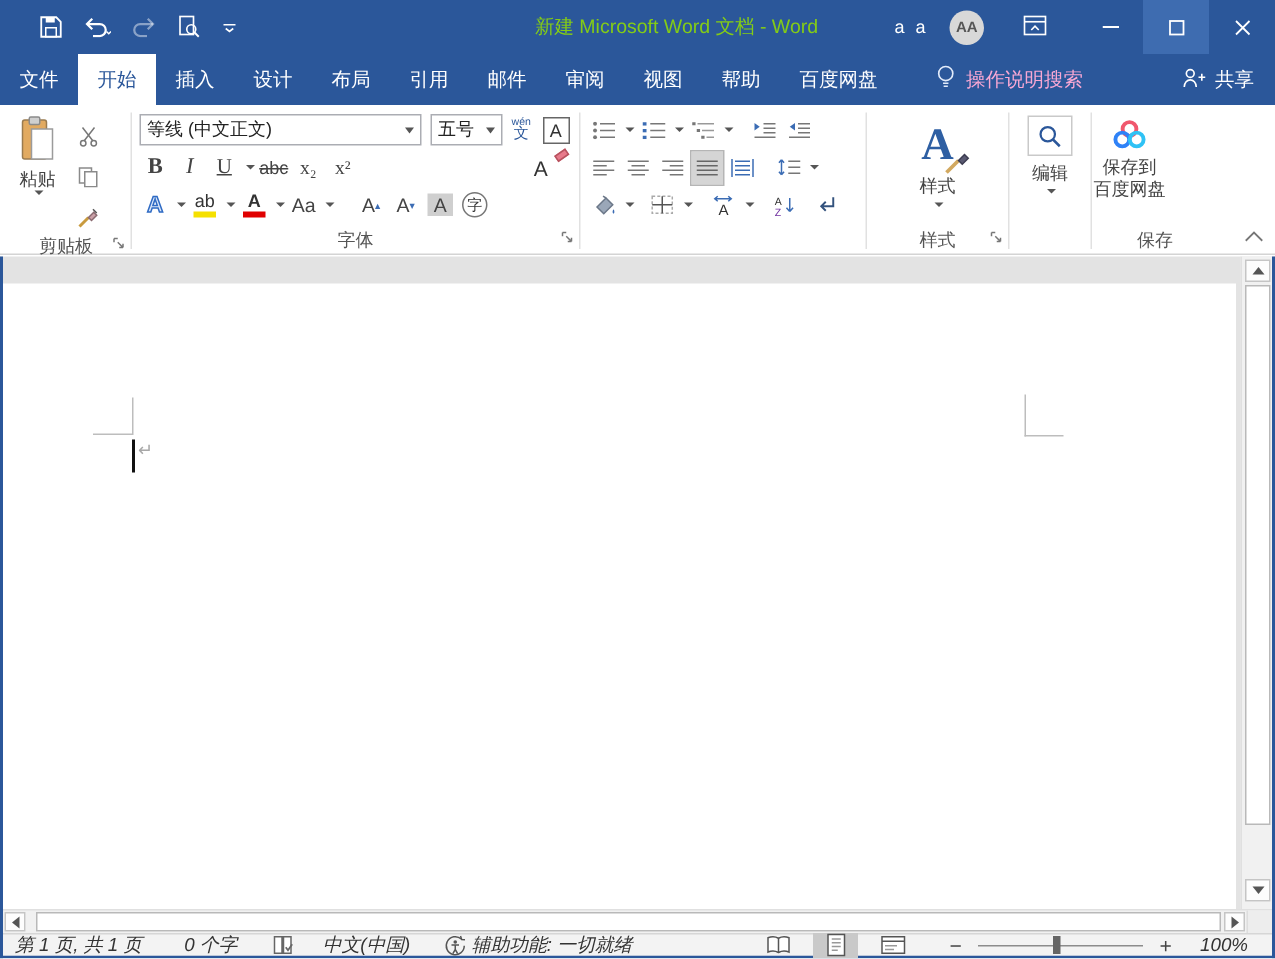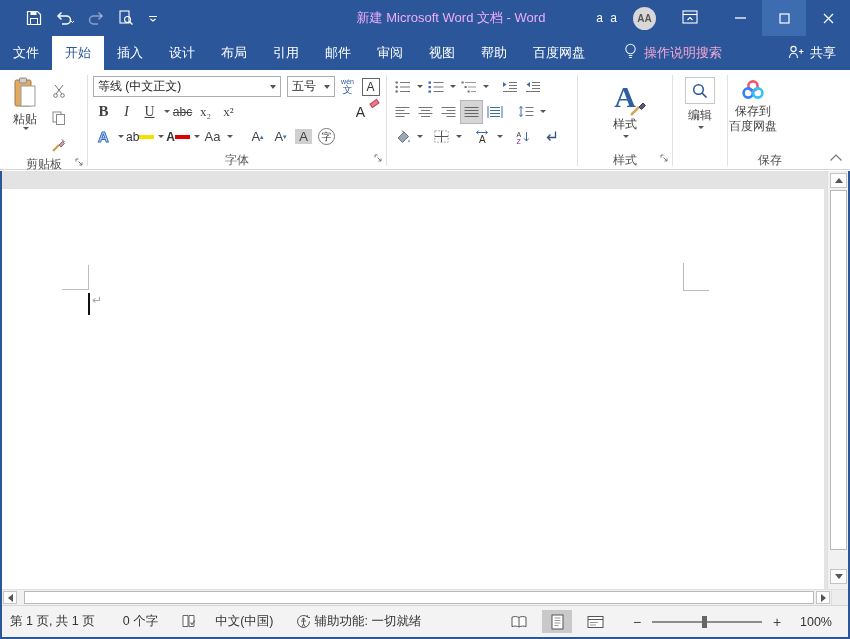--- a/index.html
+++ b/index.html
@@ -4,21 +4,21 @@
 <style>
   * { margin:0; padding:0; box-sizing:border-box; }
   html,body { width:850px; height:639px; overflow:hidden; }
   body { font-family:"Liberation Sans","DejaVu Sans",sans-serif; font-size:13px; }
   .window { position:relative; width:850px; height:639px; background:#fff; overflow:hidden; }
 
   
   .titlebar { position:absolute; top:0; left:0; right:0; height:36px; background:#2b579a; display:flex; align-items:center; }
   .qat { display:flex; align-items:center; gap:14px; margin-left:26px; z-index:2; }
   .qat-btn { display:flex; align-items:center; justify-content:center; cursor:default; }
-  .title-center { position:absolute; left:12px; right:0; top:0; height:36px; display:flex; align-items:center; justify-content:center; color:#f0abfc; font-size:13px; pointer-events:none;margin-left:40px; }
+  .title-center { position:absolute; left:12px; right:0; top:0; height:36px; display:flex; align-items:center; justify-content:center; color:#84cc16; font-size:13px; pointer-events:none;margin-left:40px; }
   .tb-right { margin-left:auto; display:flex; align-items:center; height:36px; z-index:2; }
   .account-name { color:#fff; font-size:12px; margin-right:14px; letter-spacing:2px; }
   .avatar { width:23px; height:23px; border-radius:50%; background:#d8d8d8; color:#555; font-size:10px; font-weight:bold; display:flex; align-items:center; justify-content:center; margin-right:26px; }
   .ribbon-opts { margin-right:20px; }
   .win-btn { width:44px; height:36px; display:flex; align-items:center; justify-content:center; }
   .win-btn.restore { background:#3e6cb0; }
 
   
   .tabrow { position:absolute; top:36px; left:0; right:0; height:34px; background:#2b579a; display:flex; align-items:stretch; }
   .tab { padding:0 13px; display:flex; align-items:center; color:#fff; font-size:13px; }
@@ -51,21 +51,21 @@
   .combo { height:21px; border:1px solid #abadb3; background:#fff; display:flex; align-items:center; font-size:12px; color:#222; padding:0 4px; }
   .combo .dd { margin-left:auto; }
   .combo.name { flex:1; }
   .combo.size { width:48px; margin-left:4px; }
   .glyph-b { font-family:"Liberation Serif",serif; font-weight:bold; font-size:15px; }
   .glyph-i { font-family:"Liberation Serif",serif; font-style:italic; font-size:15px; }
   .glyph-u { font-family:"Liberation Serif",serif; text-decoration:underline; font-size:14px; }
   .glyph-strike { font-size:12px; text-decoration:line-through; }
   .glyph-sub, .glyph-sup { font-size:13px; font-family:"Liberation Serif",serif; }
   .fx-a { font-weight:bold; font-size:15px; color:#dce8fa; -webkit-text-stroke:1px #2f6bc4; }
-  .bar-under { display:flex; align-items:center; line-height:1; }
+  .bar-under { display:flex; flex-direction:column; align-items:center; line-height:1; }
   .bar-under .t { font-size:12px; color:#333; }
   .bar-under .bar { width:15px; height:4px; margin-top:1px; }
   .grow::after { content:"▴"; color:#3b6cb4; font-size:7px; vertical-align:super; }
   .shrink::after { content:"▾"; color:#3b6cb4; font-size:7px; vertical-align:super; }
   .shadeA { background:#cfcfcf; padding:0 4px; font-size:13px; }
   .enclose { width:17px; height:17px; border:1px solid #777; border-radius:50%; font-size:10px; display:flex; align-items:center; justify-content:center; color:#333; }
   .phonetic { display:flex; flex-direction:column; align-items:center; line-height:1; color:#2b579a; }
   .phonetic .top { font-size:7px; }
   .phonetic .bot { font-size:10px; }
   .borderA { width:18px; height:18px; border:1px solid #666; font-size:12px; display:flex; align-items:center; justify-content:center; color:#333; }
@@ -102,21 +102,21 @@
   .tri-right { width:0;height:0;border-top:4px solid transparent;border-bottom:4px solid transparent;border-left:5px solid #555; }
   .vthumb { position:absolute; left:2px; top:19px; width:17px; height:360px; background:#fff; border:1px solid #b9b9b9; }
   
   .hscroll { height:16px; background:#f1f1f1; position:relative; border-top:1px solid #e0e0e0; }
   .h-left { position:absolute; left:1px; top:1px; width:14px; height:13px; background:#fdfdfd; border:1px solid #c5c5c5; display:flex; align-items:center; justify-content:center; }
   .h-right { position:absolute; right:18px; top:1px; width:14px; height:13px; background:#fdfdfd; border:1px solid #c5c5c5; display:flex; align-items:center; justify-content:center; }
   .hthumb { position:absolute; left:22px; right:34px; top:1px; height:13px; background:#fff; border:1px solid #b9b9b9; }
   .hcorner { position:absolute; right:0; top:0; bottom:0; width:17px; background:#ededed; border-left:1px solid #ddd; }
 
   
-  .statusbar { height:32px; background:#f3f3f3; border-top:1px solid #d6d6d6; display:flex; align-items:center; font-size:12.5px; color:#333; }
+  .statusbar { height:15px; background:#f3f3f3; border-top:1px solid #d6d6d6; display:flex; align-items:center; font-size:12.5px; color:#333;font-style:italic; }
   .sb-item { display:flex; align-items:center; gap:4px; }
   .sb-right { margin-left:auto; display:flex; align-items:center; }
   .viewbtn { width:30px; height:23px; display:flex; align-items:center; justify-content:center; }
   .viewbtn.sel { background:#c9c9c9; }
   .zoomtrack { position:relative; width:110px; height:14px; margin:0 8px; }
   .zoomtrack .line { position:absolute; left:0; right:0; top:6.5px; height:1.5px; background:#8c8c8c; }
   .zoomtrack .thumb { position:absolute; left:45%; top:1px; width:5px; height:12px; background:#666; }
   .zoompm { font-size:14px; color:#444; width:14px; text-align:center; }
 </style>
 </head>

